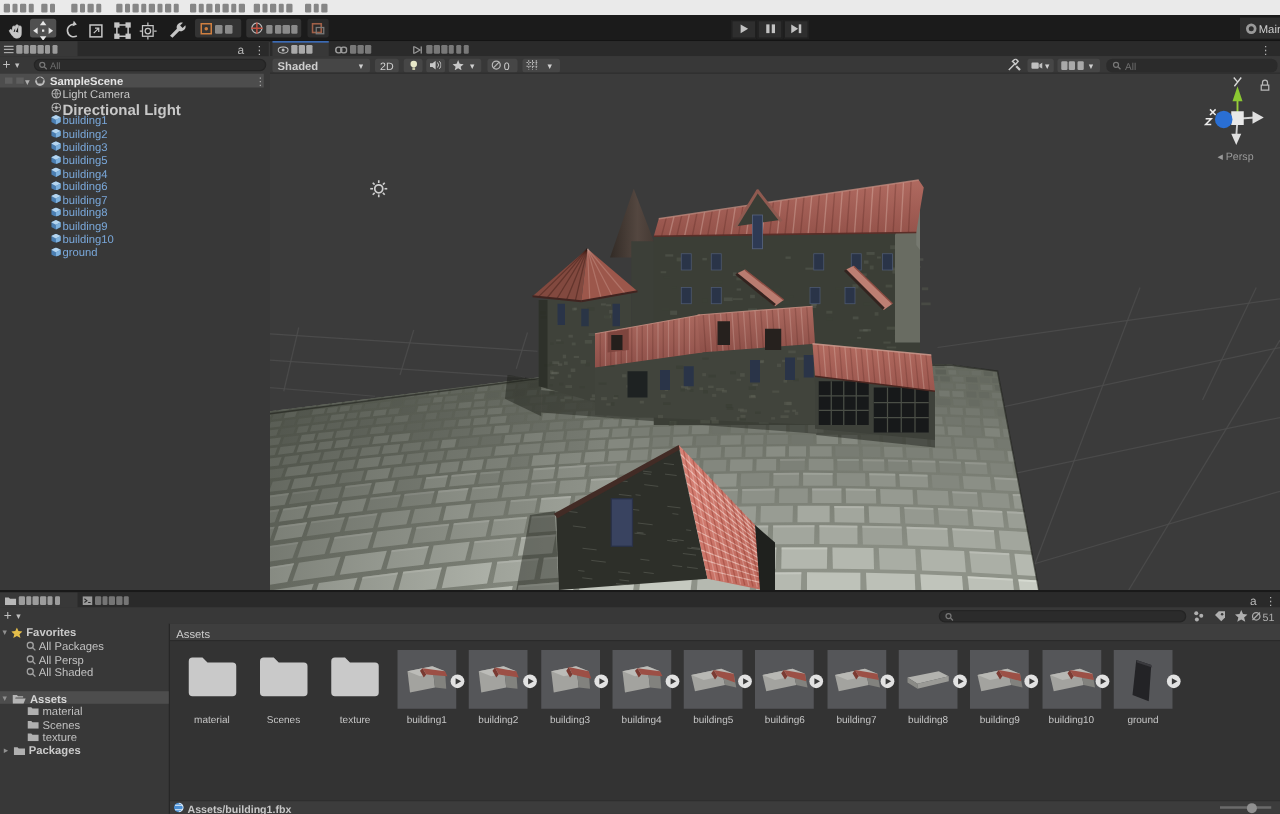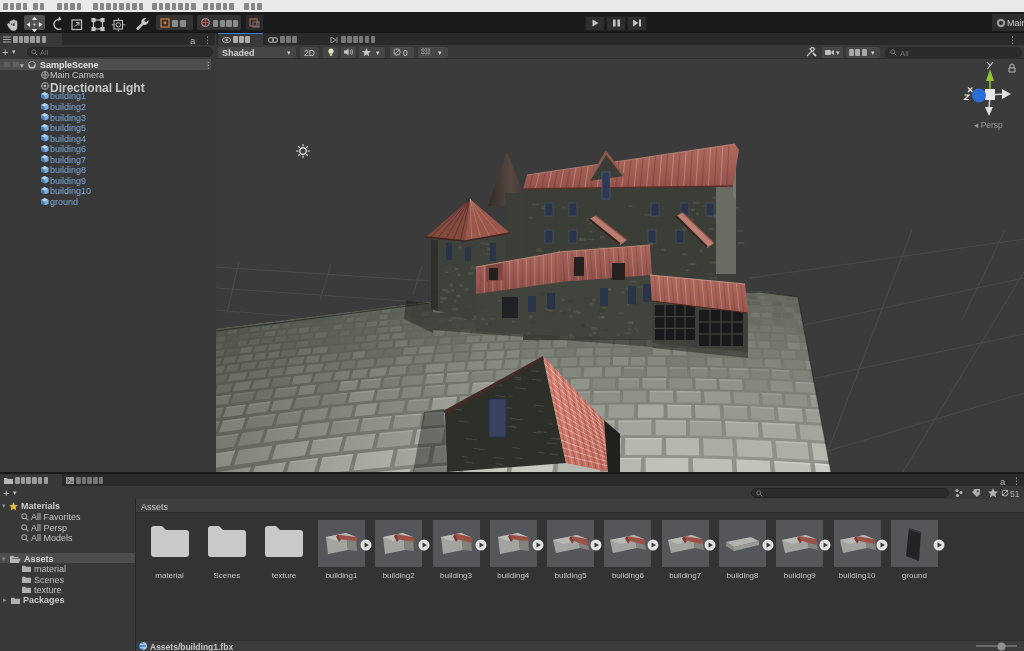--- a/index.html
+++ b/index.html
@@ -144,21 +144,21 @@
       <circle cx="4" cy="4" r="3.8" fill="#bdbdbd"></circle>
       <path d="M4 .5 L7 2.3 L5.8 5.8 L2.2 5.8 L1 2.3 Z" fill="#4d4d4d"></path>
     </svg>
     <div style="position:absolute;left:40px;top:59.8px;font-size:9px;color:#e4e4e4;font-weight:bold;white-space:nowrap;">SampleScene</div>
     <div style="position:absolute;left:204px;top:60px;font-size:8.5px;color:#b0b0b0;font-weight:normal;white-space:nowrap;">⋮</div>
     <svg class="abs" style="left:41px;top:70.9px" width="8" height="8" viewBox="0 0 10 10">
       <circle cx="5" cy="5" r="4.3" fill="none" stroke="#b5b5b5" stroke-width="1.1"></circle>
       <path d="M5 .7 L6.3 5 L5 9.3 L3.7 5 Z" fill="none" stroke="#b5b5b5" stroke-width=".8"></path>
       <path d="M.7 5 h8.6" stroke="#b5b5b5" stroke-width=".8"></path>
     </svg>
-    <div style="position:absolute;left:50px;top:70.3px;font-size:9px;color:#c8c8c8;font-weight:normal;white-space:nowrap;">Main Camera</div>
+    <div style="position:absolute;left:50px;top:70.3px;font-size:9px;color:#c8c8c8;font-weight:normal;white-space:nowrap;">Light Camera</div>
     <svg class="abs" style="left:41px;top:81.5px" width="8" height="8" viewBox="0 0 10 10">
       <circle cx="5" cy="5" r="4.3" fill="none" stroke="#b5b5b5" stroke-width="1.1"></circle>
       <circle cx="5" cy="5" r="1.6" fill="#b5b5b5"></circle>
       <path d="M5 .7 V3 M5 7 V9.3 M.7 5 H3 M7 5 H9.3" stroke="#b5b5b5" stroke-width=".8"></path>
     </svg>
     <div style="position:absolute;left:50px;top:80.85px;font-size:12px;color:#c8c8c8;font-weight:bold;white-space:nowrap;">Directional Light</div>
     <svg class="abs" style="left:41px;top:92.0px" width="7.5" height="7.5" viewBox="0 0 10 10">
       <path d="M5 0 L10 2.5 V7.5 L5 10 L0 7.5 V2.5 Z" fill="#4a7db0"></path>
       <path d="M5 0 L10 2.5 L5 5 L0 2.5 Z" fill="#b5d5ef"></path>
       <path d="M5 5 L10 2.5 V7.5 L5 10 Z" fill="#7fb2de"></path>
@@ -2323,36 +2323,36 @@
       <circle cx="4" cy="4" r="3" fill="none" stroke="#aaa" stroke-width="1"></circle>
       <path d="M1 7 L7 1" stroke="#aaa" stroke-width="1"></path>
     </svg>
     <div style="position:absolute;left:1010px;top:488.5px;font-size:8.5px;color:#b0b0b0;font-weight:normal;white-space:nowrap;">51</div>
     <div class="abs" style="left:0;top:499px;width:135px;height:152px;background:#383838"></div>
     <div class="abs" style="left:135px;top:499px;width:1px;height:152px;background:#272727"></div>
     <div style="position:absolute;left:2px;top:502px;font-size:7px;color:#909090;font-weight:normal;white-space:nowrap;">▾</div>
     <svg class="abs" style="left:9px;top:501.5px" width="9" height="9" viewBox="0 0 10 10">
       <path d="M5 0 l1.4 3.2 l3.6.4 l-2.7 2.3 l.9 3.5 L5 7.5 L1.8 9.4 l.9-3.5 L0 3.6 l3.6-.4 z" fill="#e3bd4a"></path>
     </svg>
-    <div style="position:absolute;left:21px;top:501px;font-size:9px;color:#cacaca;font-weight:bold;white-space:nowrap;">Materials</div>
+    <div style="position:absolute;left:21px;top:501px;font-size:9px;color:#cacaca;font-weight:bold;white-space:nowrap;">Favorites</div>
     <svg class="abs" style="left:21px;top:513.0px" width="8" height="8" viewBox="0 0 8 8">
       <circle cx="3.2" cy="3.2" r="2.4" fill="none" stroke="#a0a0a0" stroke-width="1.1"></circle>
       <path d="M5 5 l2.3 2.3" stroke="#a0a0a0" stroke-width="1.1"></path>
     </svg>
-    <div style="position:absolute;left:31px;top:512.0px;font-size:9px;color:#c2c2c2;font-weight:normal;white-space:nowrap;">All Favorites</div>
+    <div style="position:absolute;left:31px;top:512.0px;font-size:9px;color:#c2c2c2;font-weight:normal;white-space:nowrap;">All Packages</div>
     <svg class="abs" style="left:21px;top:523.5px" width="8" height="8" viewBox="0 0 8 8">
       <circle cx="3.2" cy="3.2" r="2.4" fill="none" stroke="#a0a0a0" stroke-width="1.1"></circle>
       <path d="M5 5 l2.3 2.3" stroke="#a0a0a0" stroke-width="1.1"></path>
     </svg>
     <div style="position:absolute;left:31px;top:522.5px;font-size:9px;color:#c2c2c2;font-weight:normal;white-space:nowrap;">All Persp</div>
     <svg class="abs" style="left:21px;top:534.0px" width="8" height="8" viewBox="0 0 8 8">
       <circle cx="3.2" cy="3.2" r="2.4" fill="none" stroke="#a0a0a0" stroke-width="1.1"></circle>
       <path d="M5 5 l2.3 2.3" stroke="#a0a0a0" stroke-width="1.1"></path>
     </svg>
-    <div style="position:absolute;left:31px;top:533.0px;font-size:9px;color:#c2c2c2;font-weight:normal;white-space:nowrap;">All Models</div>
+    <div style="position:absolute;left:31px;top:533.0px;font-size:9px;color:#c2c2c2;font-weight:normal;white-space:nowrap;">All Shaded</div>
     <div class="abs" style="left:0;top:552.5px;width:135px;height:10.5px;background:#4d4d4d"></div>
     <div style="position:absolute;left:2px;top:555px;font-size:7px;color:#909090;font-weight:normal;white-space:nowrap;">▾</div>
     <svg class="abs" style="left:10px;top:555px" width="11" height="8" viewBox="0 0 11 8">
       <path d="M0 1 h3.5 l1 1 h4 v1 h-6 L1 7 H0 z" fill="#b5b5b5"></path>
       <path d="M1.2 3.8 h9.3 L8.8 8 H0 z" fill="#b5b5b5"></path>
     </svg>
     <div style="position:absolute;left:24px;top:553.5px;font-size:9px;color:#d6d6d6;font-weight:bold;white-space:nowrap;">Assets</div>
     <svg class="abs" style="left:22px;top:565.0px" width="9" height="7" viewBox="0 0 9 7">
       <path d="M0 .8 h3 l1 1 h5 v5.2 h-9 z" fill="#b0b0b0"></path>
     </svg>

